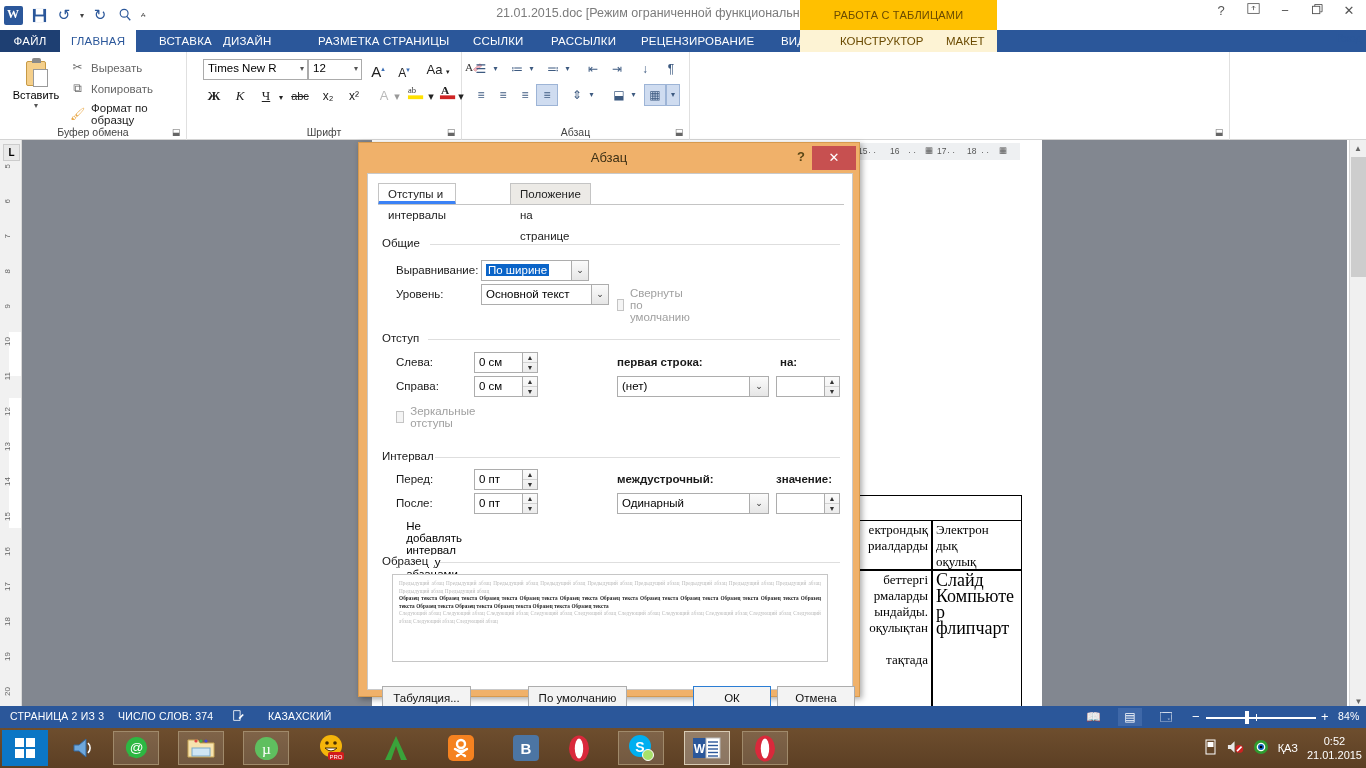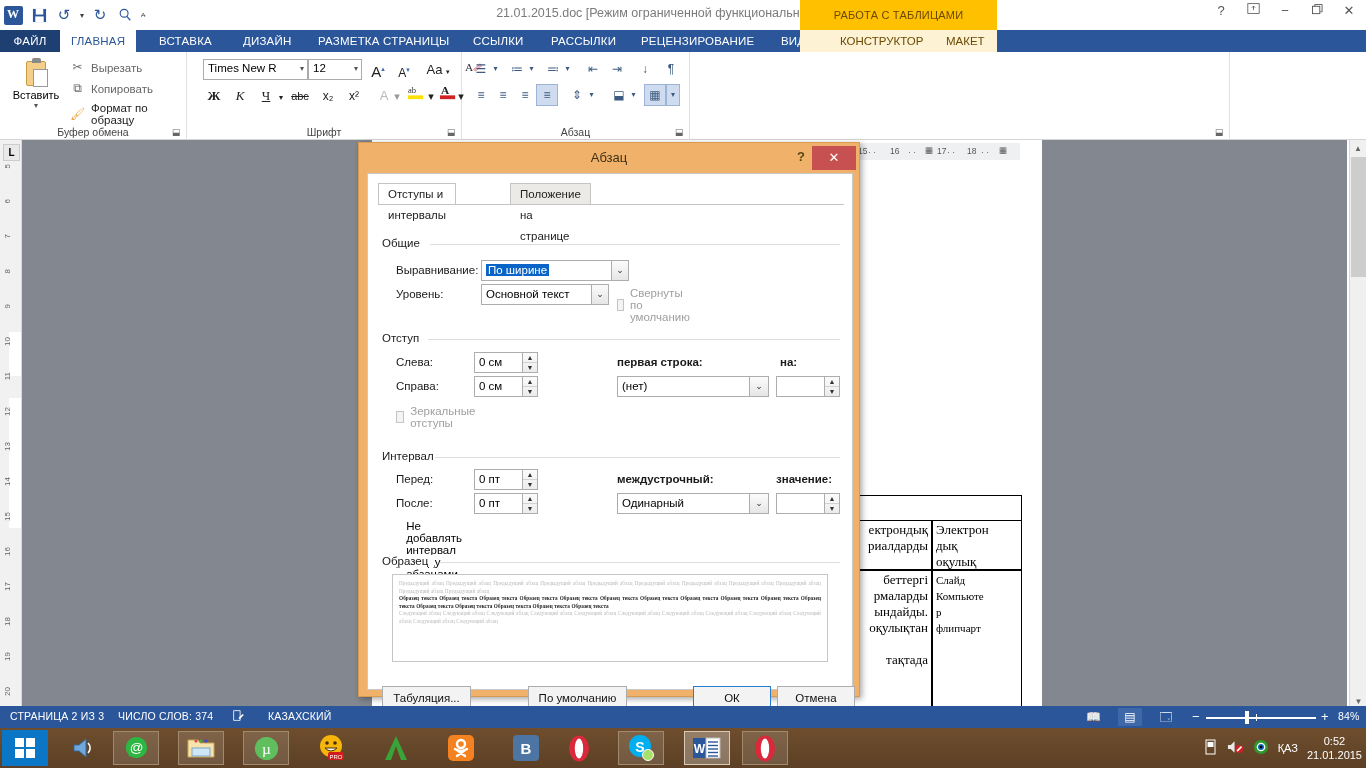--- a/index.html
+++ b/index.html
@@ -79,21 +79,21 @@
 
   
   .dlg { position:absolute; left:358px; top:142px; width:502px; height:555px; background:#f0b16a; border:1px solid #d79a4e; box-shadow:2px 2px 6px rgba(0,0,0,.35); }
   .dlg-title { height:30px; line-height:30px; text-align:center; font-size:13px; color:#3d3015; }
   .dlg-help { position:absolute; right:54px; top:6px; font-size:13px; font-weight:bold; color:#5a4716; }
   .dlg-close { position:absolute; right:3px; top:3px; width:44px; height:24px; background:#c75050; color:#fff; text-align:center; line-height:24px; font-size:13px; }
   .dlg-body { position:absolute; left:8px; top:30px; width:486px; height:517px; background:#fff; border:1px solid #c9c9c9; }
 
   .tabs { position:absolute; left:10px; top:9px; height:22px; }
   .dtab { position:absolute; top:0; height:22px; line-height:21px; font-size:11.5px; padding:0 9px; border:1px solid #c4c4c4; background:#eceae6; color:#222; }
-  .dtab.act { background:#fff; border-bottom:1px solid #3b82f6; }
+  .dtab.act { background:#fff; border-bottom:4px solid #3b82f6; }
   .tabline { position:absolute; left:10px; top:30px; width:466px; height:1px; background:#c4c4c4; }
 
   .sect { position:absolute; }
   .sect-title { position:absolute; font-size:11.5px; color:#1a1a1a; background:#fff; padding-right:6px; }
   .sect-rule { position:absolute; height:1px; background:#dedede; }
   .lbl { position:absolute; font-size:11.5px; color:#1a1a1a; white-space:nowrap; }
 
   .combo { position:absolute; height:21px; border:1px solid #adadad; background:#fff; font-size:11.5px; }
   .combo .val { position:absolute; left:4px; top:3px; white-space:nowrap; }
   .combo .val.sel { background:#0a64c8; color:#fff; padding:0 2px; }
@@ -187,21 +187,21 @@
           </svg>
       </div>
       <div>✕</div>
     </div>
   </div>
 
   <div class="tabstrip">
     <div class="tab file" style="left:0;width:60px;text-align:center;">ФАЙЛ</div>
     <div class="tab active" style="left:60px;">ГЛАВНАЯ</div>
     <div class="tab" style="left:148px;">ВСТАВКА</div>
-    <div class="tab" style="left:232px;text-align:right;">ДИЗАЙН</div>
+    <div class="tab" style="left:212px;text-align:right;">ДИЗАЙН</div>
     <div class="tab" style="left:307px;">РАЗМЕТКА СТРАНИЦЫ</div>
     <div class="tab" style="left:462px;">ССЫЛКИ</div>
     <div class="tab" style="left:540px;">РАССЫЛКИ</div>
     <div class="tab" style="left:630px;">РЕЦЕНЗИРОВАНИЕ</div>
     <div class="tab" style="left:770px;">ВИД</div>
   </div>
   <div class="ctxzone">
     <div class="ctxtab" style="left:30px;">КОНСТРУКТОР</div>
     <div class="ctxtab" style="left:136px;text-align:center;">МАКЕТ</div>
   </div>
@@ -310,21 +310,21 @@
       <div class="dlglaunch">⬓</div>
     </div>
 
   </div>
 
   <div class="docarea">
     <div class="page">
       <div class="tcell" style="left:560px;top:380px;width:90px;height:50px;font-family:'Liberation Serif',serif;font-size:13px;line-height:16px;">Электрон<br>дық<br>оқулық</div>
       <div class="tcell" style="left:470px;top:380px;width:90px;height:50px;font-family:'Liberation Serif',serif;font-size:13px;line-height:16px;text-align:right;">ектрондық<br>риалдарды</div>
       <div class="tcell" style="left:470px;top:430px;width:90px;height:140px;font-family:'Liberation Serif',serif;font-size:13px;line-height:16px;text-align:right;">беттергі<br>рмаларды<br>ындайды.<br>оқулықтан<br><br>тақтада</div>
-      <div class="tcell" style="left:560px;top:430px;width:90px;height:140px;font-family:'Liberation Serif',serif;font-size:11px;line-height:16px;">Слайд<br>Компьюте<br>р<br>флипчарт</div>
+      <div class="tcell" style="left:560px;top:430px;width:90px;height:140px;font-family:'Liberation Serif',serif;font-size:18px;line-height:16px;">Слайд<br>Компьюте<br>р<br>флипчарт</div>
       <div class="tcell" style="left:470px;top:355px;width:180px;height:25px;border-bottom:none;"></div>
     </div>
   </div>
 
   <div class="vruler">
     <div class="white" style="top:192px;height:44px;"></div>
     <div class="white" style="top:258px;height:130px;"></div>
     <div class="nums">
       <div class="vnum" style="top:24px;">5</div>
       <div class="vnum" style="top:59px;">6</div>
@@ -380,21 +380,21 @@
           <span>Положение на странице</span>
         </div>
       </div>
       <div class="tabline" style="left:10px;width:466px;top:30px;"></div>
 
       <div class="sect" style="left:0;top:0;">
         <div class="sect-title" style="left:14px;top:63px;">Общие</div>
         <div class="sect-rule" style="left:62px;top:70px;width:410px;"></div>
 
         <div class="lbl" style="left:28px;top:90px;">Выравнивание:</div>
-        <div class="combo" style="left:113px;top:86px;width:148px;">
+        <div class="combo" style="left:113px;top:86px;width:108px;">
           <span class="val sel">По ширине</span>
           <span class="btn">⌄</span>
         </div>
 
         <div class="lbl" style="left:28px;top:114px;">Уровень:</div>
         <div class="combo" style="left:113px;top:110px;width:128px;">
           <span class="val">Основной текст</span>
           <span class="btn">⌄</span>
         </div>
 

